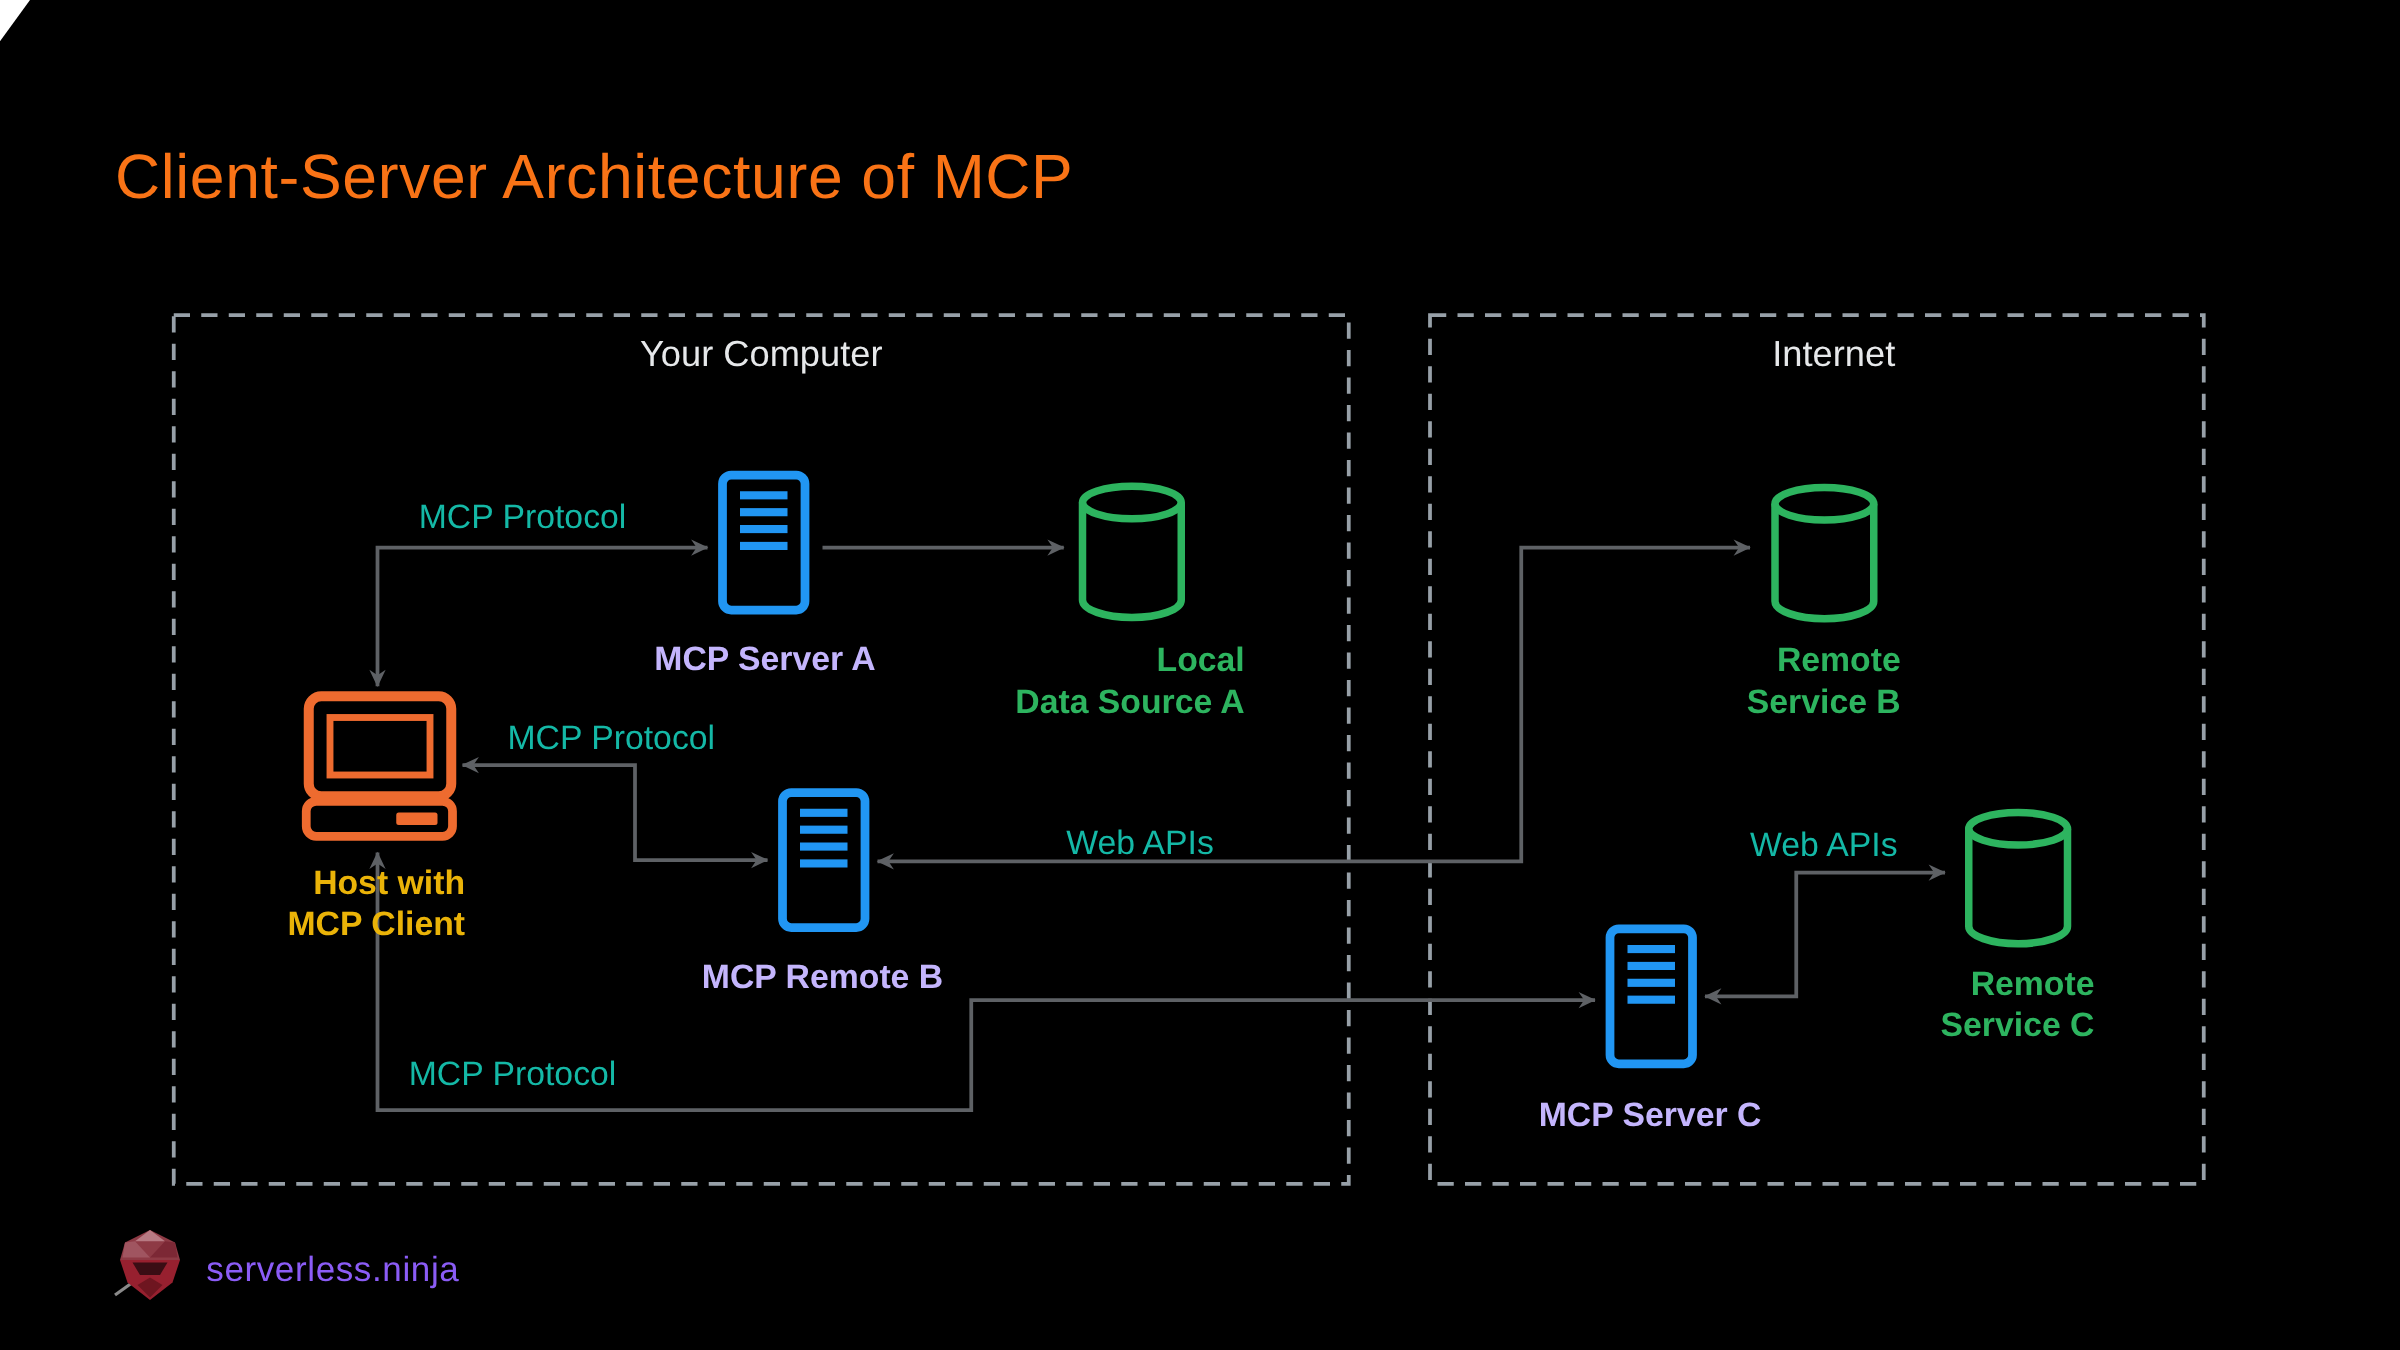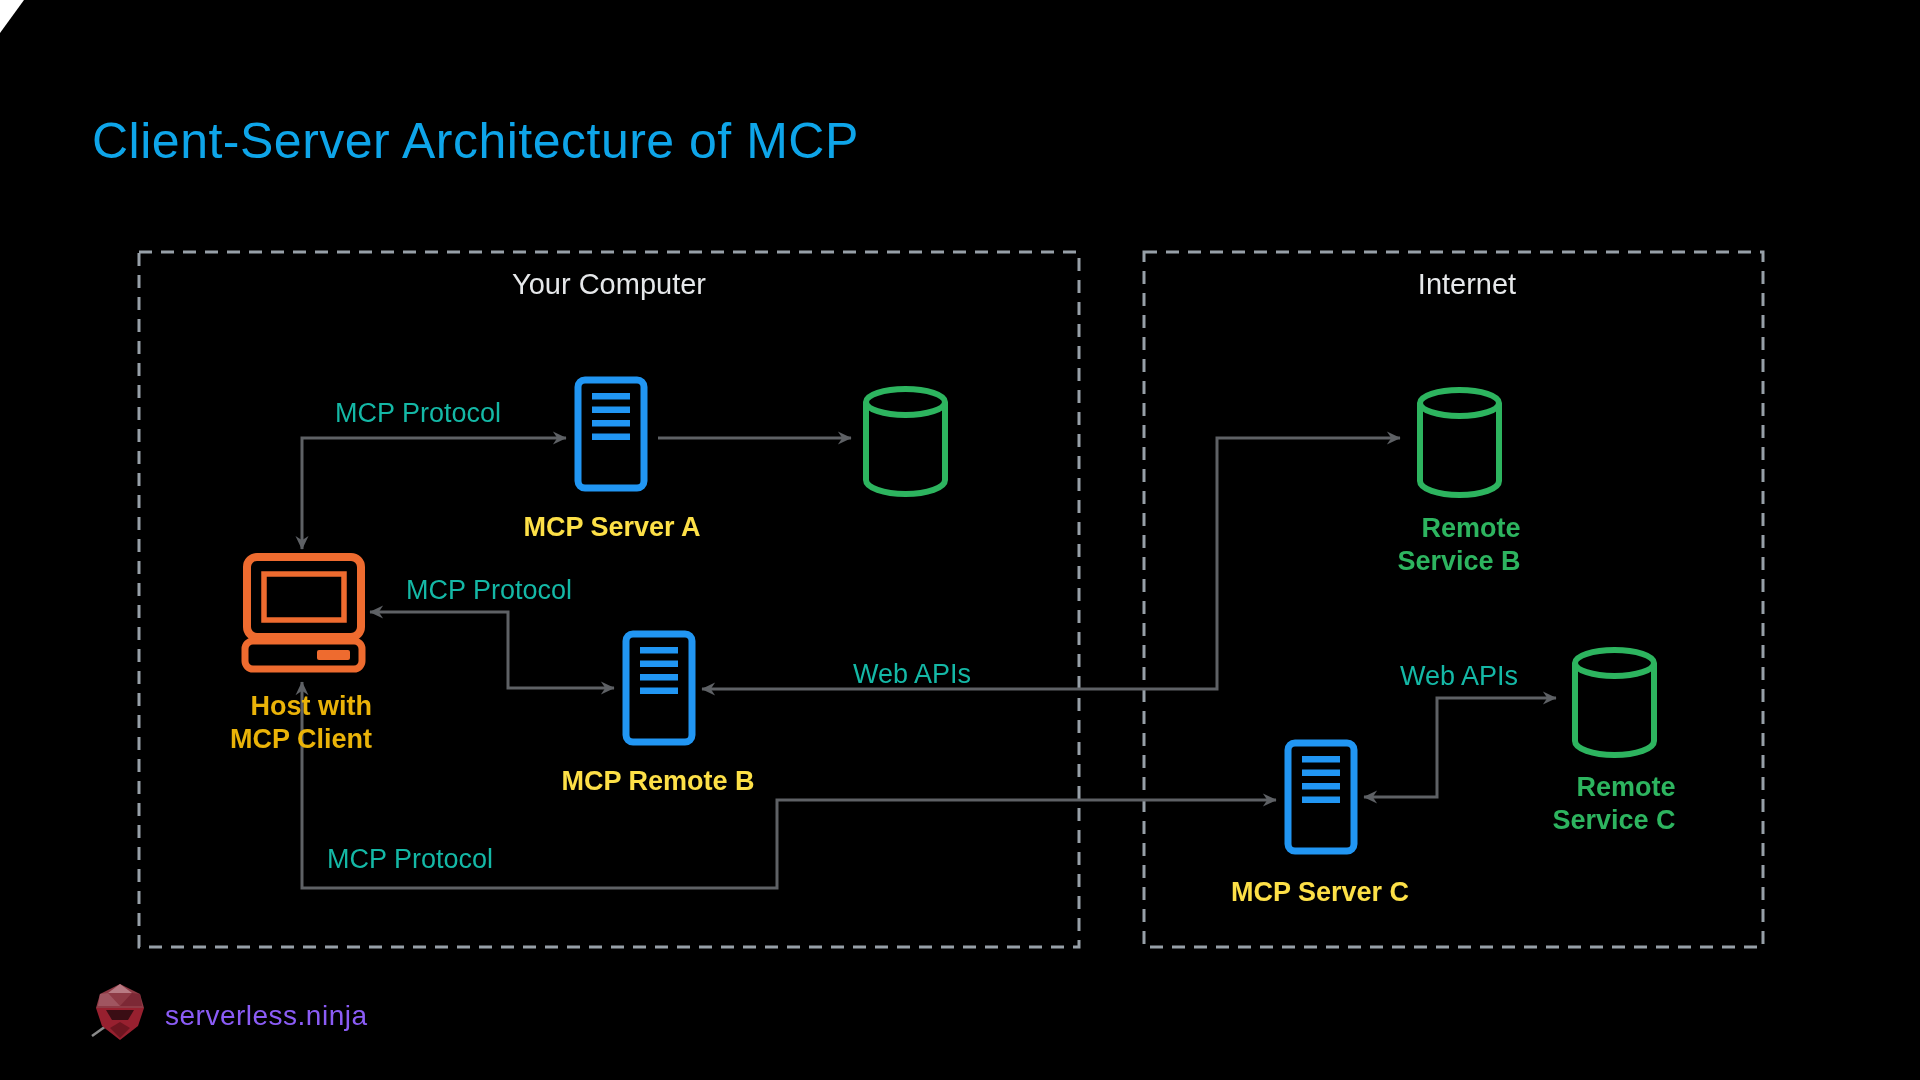--- a/index.html
+++ b/index.html
@@ -1,24 +1,24 @@
 <!DOCTYPE html>
 <html><head>
 <meta charset="utf-8">
 <style>
   html,body{margin:0;padding:0;background:#000;}
   .slide{position:relative;width:1920px;height:1080px;background:#000;overflow:hidden;
          font-family:"Liberation Sans",sans-serif;}
-  .title{position:absolute;left:92px;top:112px;font-size:50px;line-height:58px;color:#0ea5e9;
+  .title{position:absolute;left:92px;top:112px;font-size:50px;line-height:58px;color:#f97316;
          letter-spacing:0.5px;white-space:nowrap;}
   .lbl{position:absolute;transform:translateX(-50%);text-align:right;white-space:nowrap;}
   .group-title{font-size:29px;color:#E6E8EA;}
   .edge-label{font-size:27px;color:#14b8a6;}
   .node-label{font-size:27px;font-weight:bold;line-height:33px;}
-  .blue{color:#fde047;}
+  .blue{color:#c4b5fd;}
   .green{color:#2DB45F;}
   .orange{color:#eab308;}
   .diagram-svg{position:absolute;left:0;top:0;}
   .footer-text{position:absolute;left:165px;top:1000px;font-size:28px;color:#8b5cf6;
                letter-spacing:0.5px;}
 </style>
 </head>
 <body>
 
 <div class="slide">
@@ -111,20 +111,24 @@
 
   <div class="lbl node-label orange" style="left:301px;top:690px;">
     <div>Host with</div>
     <div>MCP Client</div>
   </div>
 
   <div class="lbl node-label blue" style="left:612px;top:511px;">MCP Server A</div>
   <div class="lbl node-label blue" style="left:658px;top:765px;">MCP Remote B</div>
   <div class="lbl node-label blue" style="left:1320px;top:876px;">MCP Server C</div>
 
+  <div class="lbl node-label green" style="left:904px;top:512px;">
+    <div>Local</div>
+    <div>Data Source A</div>
+  </div>
   <div class="lbl node-label green" style="left:1459px;top:512px;">
     <div>Remote</div>
     <div>Service B</div>
   </div>
   <div class="lbl node-label green" style="left:1614px;top:771px;">
     <div>Remote</div>
     <div>Service C</div>
   </div>
 
   <div class="footer-text">serverless.ninja</div>

